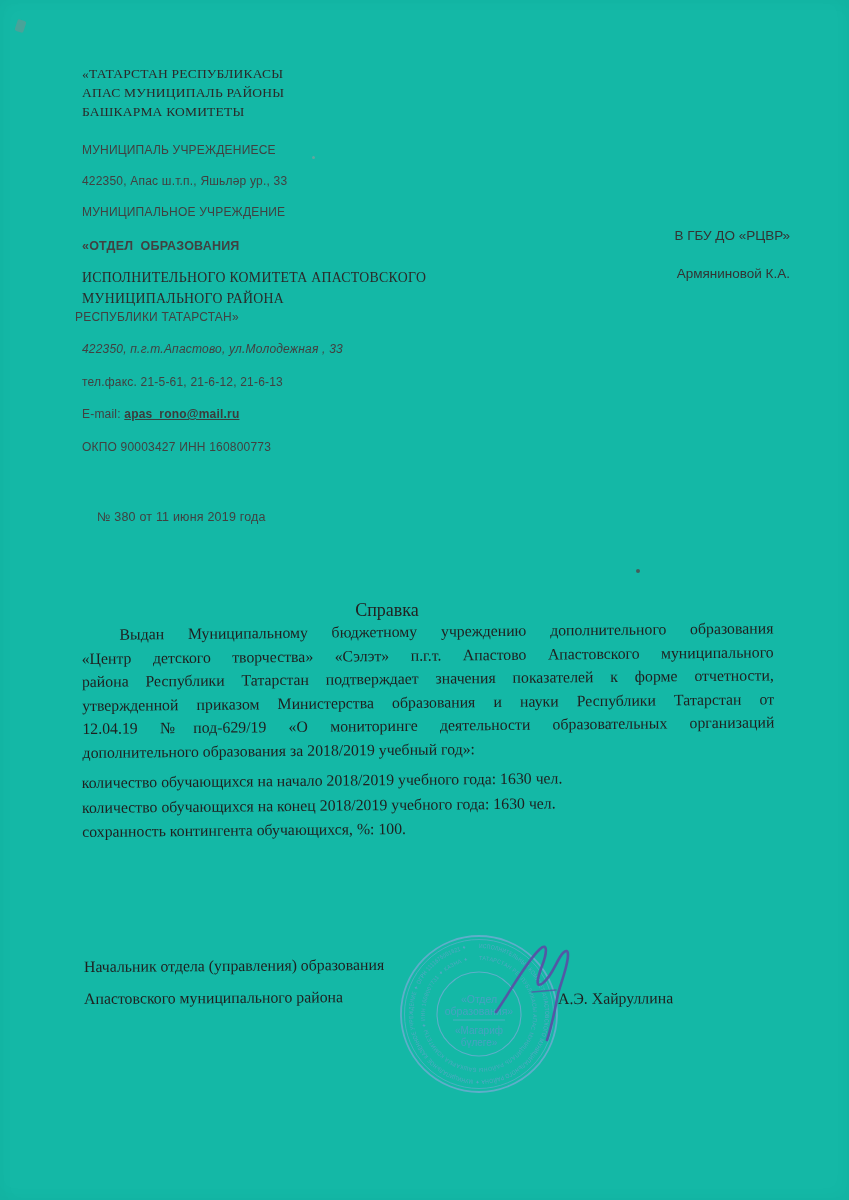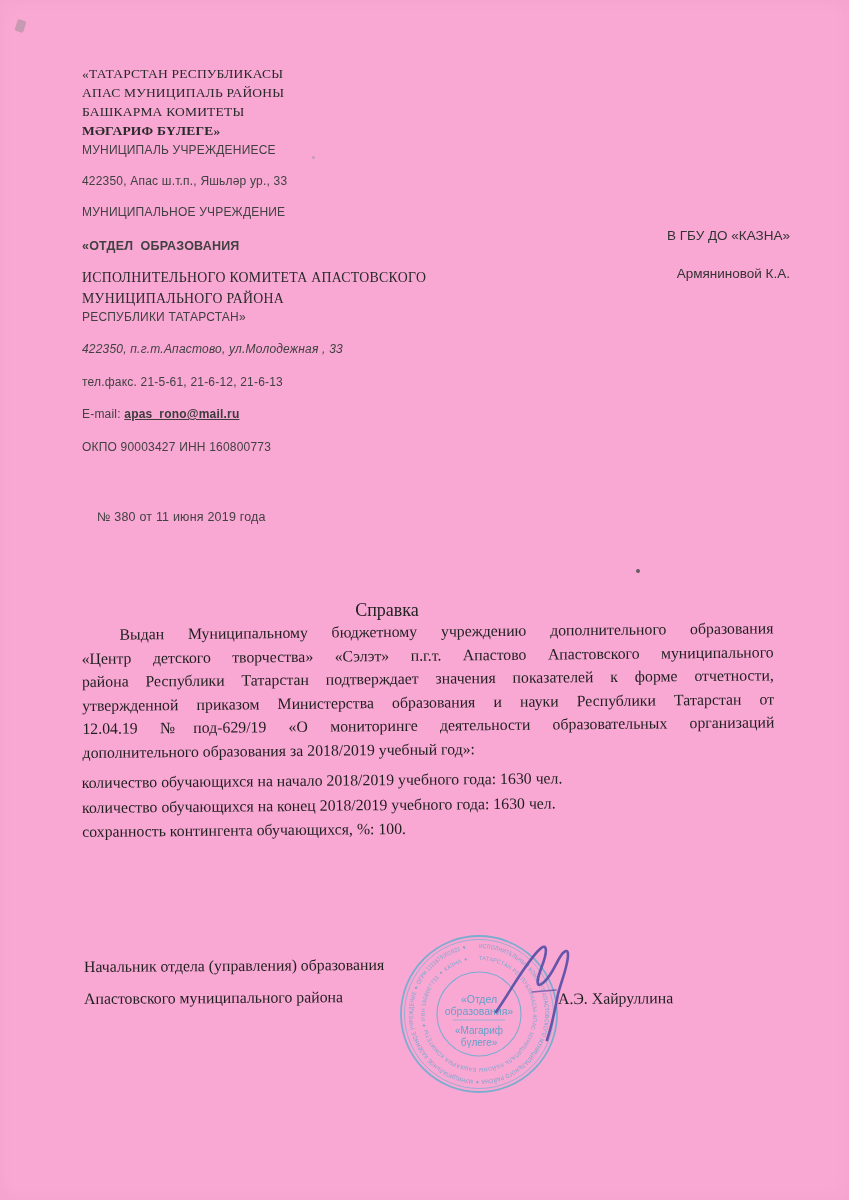--- a/index.html
+++ b/index.html
@@ -1,18 +1,18 @@
 <!DOCTYPE html>
 <html><head>
 <meta charset="utf-8">
 <style>
   html,body{margin:0;padding:0;background:#e8e8e6;}
   .page{
     position:relative; width:849px; height:1200px; margin:0 auto;
-    background:#f9a8d4; overflow:hidden;
+    background:#14b8a6; overflow:hidden;
     font-family:"Liberation Sans",sans-serif; color:#3c3c3c;
     box-shadow: inset -4px -4px 18px rgba(0,0,0,0.02), inset 4px 4px 18px rgba(0,0,0,0.015);
   }
   .abs{position:absolute;}
   .serif{font-family:"Liberation Serif",serif; color:#2a2a2a;}
   
   .tatar-line{left:82px; width:420px; font-size:13.5px; letter-spacing:.2px;}
   .sans-lh{font-size:12px; color:#414141; letter-spacing:.2px;}
   
   .jline{width:692px; font-size:15.8px; line-height:23.6px; color:#1f1f1f;
@@ -26,38 +26,37 @@
   svg text{font-family:"Liberation Sans",sans-serif;}
 </style>
 </head>
 <body>
 
 <div class="page">
 
   <div class="abs serif tatar-line" style="top:66px;">«ТАТАРСТАН РЕСПУБЛИКАСЫ</div>
   <div class="abs serif tatar-line" style="top:85px;">АПАС МУНИЦИПАЛЬ РАЙОНЫ</div>
   <div class="abs serif tatar-line" style="top:104px;">БАШКАРМА КОМИТЕТЫ</div>
-  <div class="abs serif tatar-line" style="top:123px; font-weight:bold;">МӘГАРИФ БҮЛЕГЕ»</div>
   <div class="abs sans-lh" style="left:82px; top:143px;">МУНИЦИПАЛЬ УЧРЕЖДЕНИЕСЕ</div>
   <div class="abs sans-lh" style="left:82px; top:174px;">422350, Апас ш.т.п., Яшьләр ур., 33</div>
 
   <div class="abs sans-lh" style="left:82px; top:205px;">МУНИЦИПАЛЬНОЕ УЧРЕЖДЕНИЕ</div>
   <div class="abs sans-lh" style="left:82px; top:239px; font-weight:bold; font-size:12.5px; white-space:pre;">«ОТДЕЛ  ОБРАЗОВАНИЯ</div>
   <div class="abs serif" style="left:82px; top:270px; font-size:13.8px; letter-spacing:.3px;text-align:right;">ИСПОЛНИТЕЛЬНОГО КОМИТЕТА АПАСТОВСКОГО</div>
   <div class="abs serif" style="left:82px; top:291px; font-size:13.8px; letter-spacing:.3px;">МУНИЦИПАЛЬНОГО РАЙОНА</div>
-  <div class="abs sans-lh" style="left:82px; top:310px;">РЕСПУБЛИКИ ТАТАРСТАН»</div>
+  <div class="abs sans-lh" style="left:75px; top:310px;">РЕСПУБЛИКИ ТАТАРСТАН»</div>
   <div class="abs sans-lh" style="left:82px; top:342px;font-style:italic;">422350, п.г.т.Апастово, ул.Молодежная , 33</div>
   <div class="abs sans-lh" style="left:82px; top:375px;">тел.факс. 21-5-61, 21-6-12, 21-6-13</div>
   <div class="abs sans-lh" style="left:82px; top:407px;">
     <span>E-mail:</span>
     <span class="email-link">apas_rono@mail.ru</span>
   </div>
   <div class="abs sans-lh" style="left:82px; top:440px;">ОКПО 90003427 ИНН 160800773</div>
 
-  <div class="abs" style="left:590px; top:228px; width:200px; text-align:right; font-size:13.5px; color:#333;">В ГБУ ДО «КАЗНА»</div>
+  <div class="abs" style="left:590px; top:228px; width:200px; text-align:right; font-size:13.5px; color:#333;">В ГБУ ДО «РЦВР»</div>
   <div class="abs" style="left:590px; top:266px; width:200px; text-align:right; font-size:13.5px; color:#333;">Армяниновой К.А.</div>
 
   <div class="abs sans-lh" style="left:97px; top:510px; font-size:12.5px;">№ 380 от 11 июня 2019 года</div>
 
   <div class="abs serif" style="left:0; top:600px; width:774px; text-align:center; font-size:18px; color:#222;">Справка</div>
 
   <div class="abs tilt" style="left:82px; top:623px;">
     <div class="serif jline" style="text-indent:38px;">Выдан  Муниципальному бюджетному учреждению дополнительного образования</div>
     <div class="serif jline">«Центр детского творчества» «Сэлэт» п.г.т. Апастово Апастовского муниципального</div>
     <div class="serif jline">района Республики Татарстан  подтверждает значения показателей к форме отчетности,</div>

